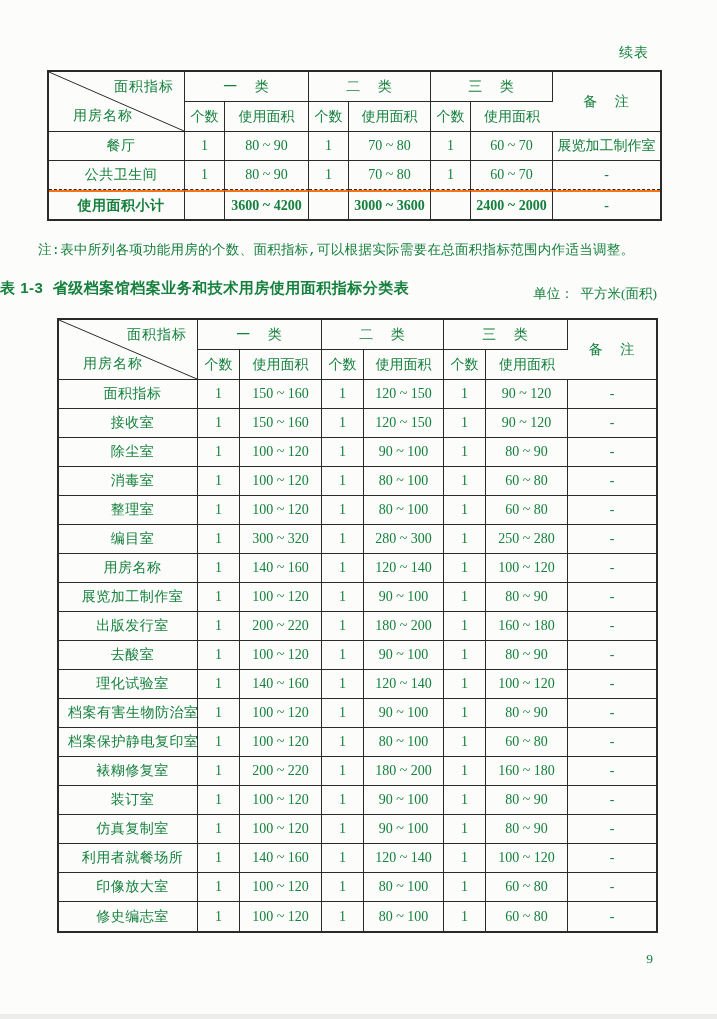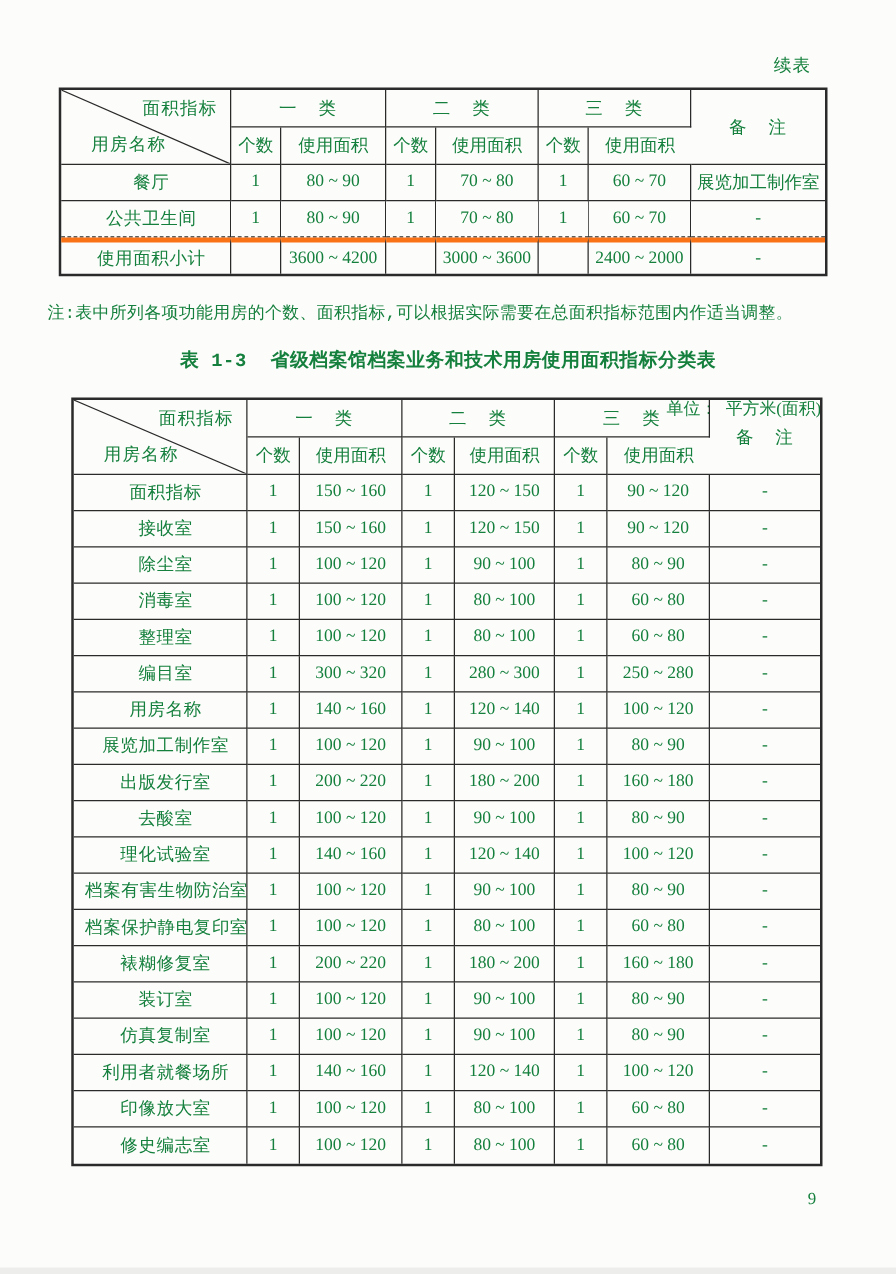--- a/index.html
+++ b/index.html
@@ -24,21 +24,21 @@
     font-size:14px;padding:0;overflow:hidden;
     white-space:nowrap;
   }
   .t tr > *:last-child{border-right:none;}
   .t tbody tr:last-child td{border-bottom:none;}
   .t thead th{height:30px;}
   .t td{height:29px;}
   .t2 td{height:29px;}
   td.name-col{text-align:center;padding-left:9px;letter-spacing:0.5px;}
   tr.dashed-below td{border-bottom:1px dashed #2a2a2a;}
-  tr.solid-top td{border-top:4px solid #f97316;}
+  tr.solid-top td{border-top:2px solid #f97316;font-weight:bold;}
   .grp{word-spacing:12px;letter-spacing:1px;}
   
   .diag{position:relative;height:60px;}
   .diag svg{position:absolute;left:0;top:0;width:100%;height:100%;display:block;}
   .diag-top{position:absolute;top:6px;right:10px;font-size:14px;letter-spacing:1px;}
   .diag-bottom{position:absolute;bottom:6px;left:24px;font-size:14px;letter-spacing:1px;}
   
   .t1{left:47px;top:70px;width:615px;}
   .t2{left:57px;top:318px;width:601px;}
   .t1 .c-name{width:136px;}
@@ -46,25 +46,25 @@
   .t1 .c-a{width:82px;}
   .t1 .c-a1{width:84px;}
   .t2 .c-name{width:139px;}
   .t2 .c-n{width:42px;}
   .t2 .c-a{width:80px;}
   .t2 .c-a1{width:82px;}
   
   .cont-label{position:absolute;top:44px;right:68px;font-size:14px;letter-spacing:1px;}
   .note{position:absolute;top:241px;left:38px;width:650px;font-size:13.5px;margin:0;letter-spacing:0.3px;font-family:Liberation Mono, monospace;}
   .title{
-    position:absolute;top:279px;left:0;width:100%;text-align:center;margin:0;
-    font-family:Liberation Mono, monospace;
+    position:absolute;top:279px;left:0;width:100%;text-align:left;margin:0;
+    font-family:Liberation Sans, sans-serif;
     font-weight:bold;font-size:15px;white-space:pre;letter-spacing:0.5px;
   }
-  .unit{position:absolute;top:318px;right:60px;font-size:13.5px;white-space:pre;}
+  .unit{position:absolute;top:285px;right:60px;font-size:13.5px;white-space:pre;}
   .pageno{position:absolute;top:951px;right:64px;font-size:13.5px;}
   .bottom-edge{position:absolute;left:0;bottom:0;width:100%;height:5px;background:#ededeb;}
 </style>
 </head>
 <body>
 
 <div class="page">
 
   <div class="cont-label">续表</div>
 

